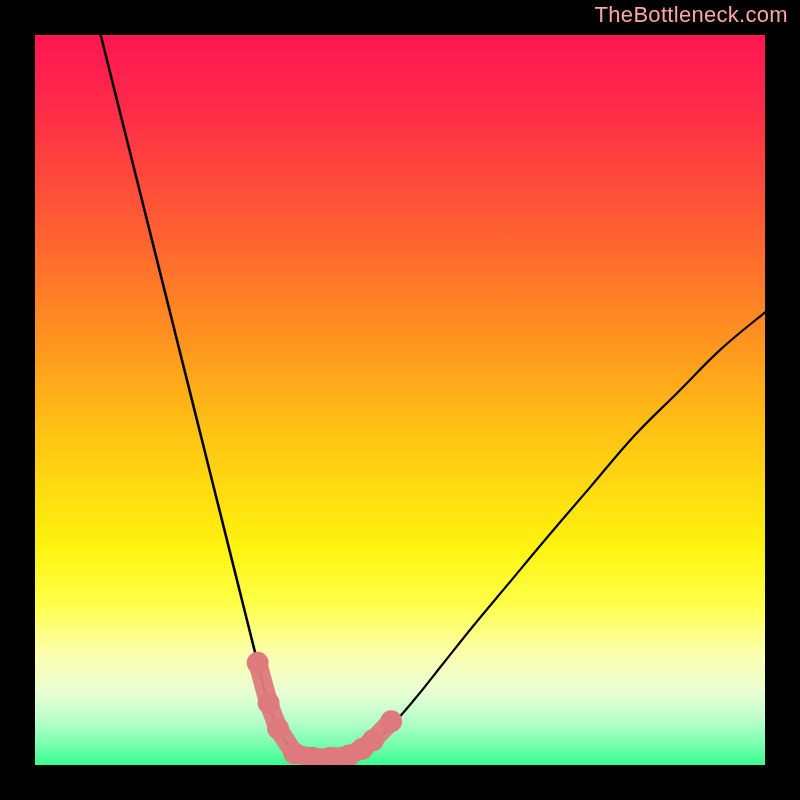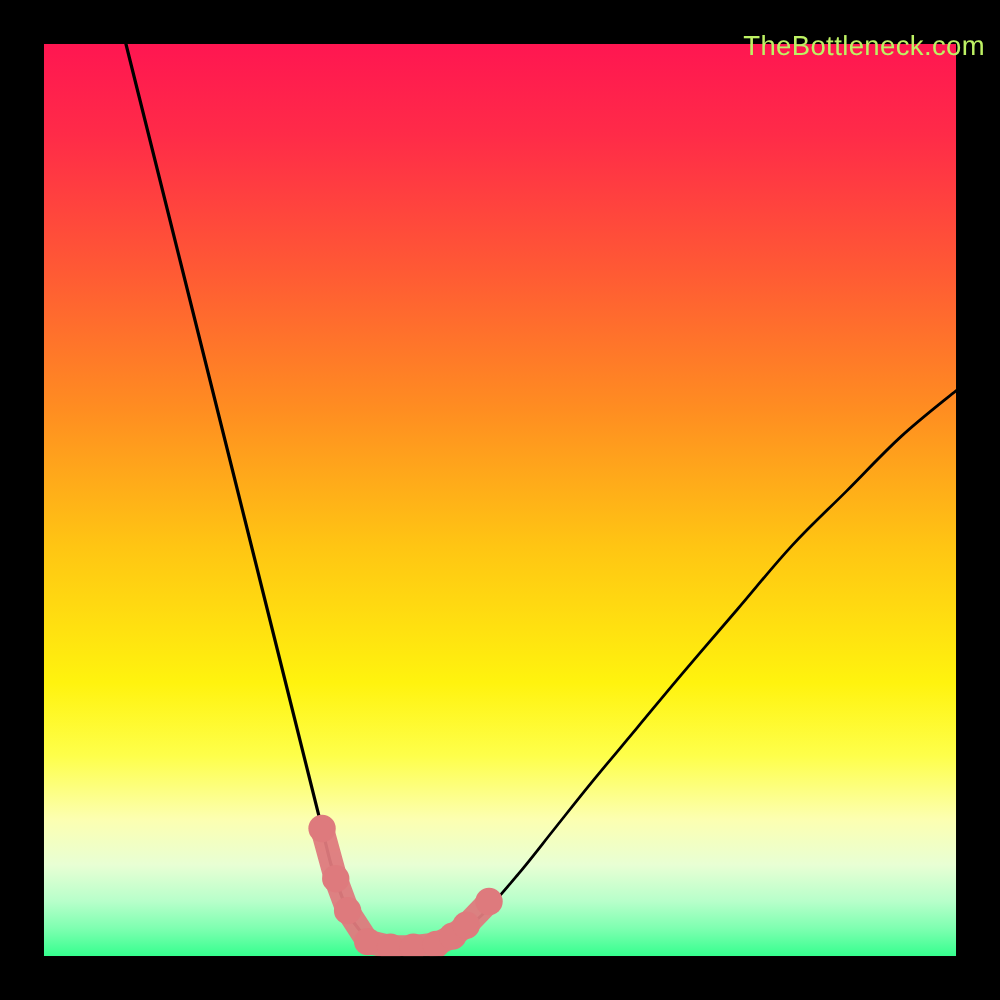--- a/index.html
+++ b/index.html
@@ -29,23 +29,23 @@
   }
   .gradient-bg {
     position: absolute;
     top: 0;
     left: 0;
     width: 100%;
     height: 100%;
   }
   .watermark {
     position: absolute;
-    top: 24px;
+    top: 2px;
     right: 12px;
-    color: #bef264;
+    color: #fca5a5;
     font-size: 22px;
     font-weight: 500;
     letter-spacing: 0.3px;
   }
   svg.curves {
     position: absolute;
     top: 0;
     left: 0;
     width: 100%;
     height: 100%;

